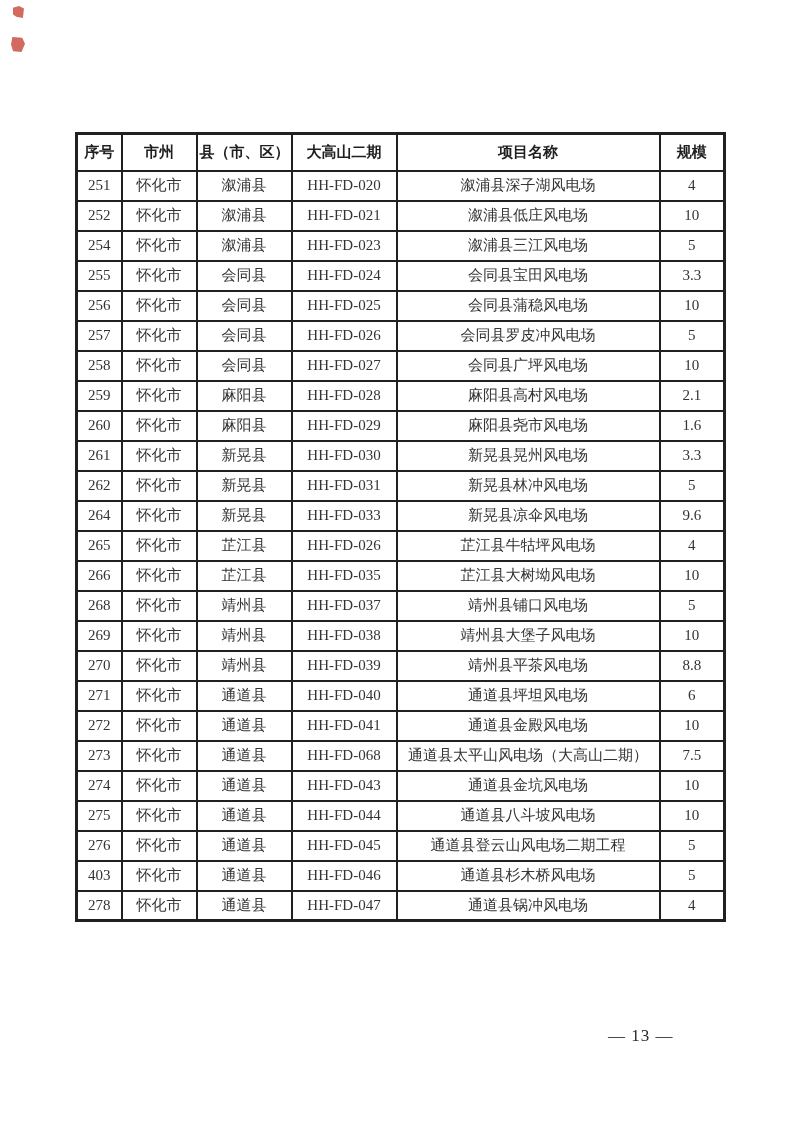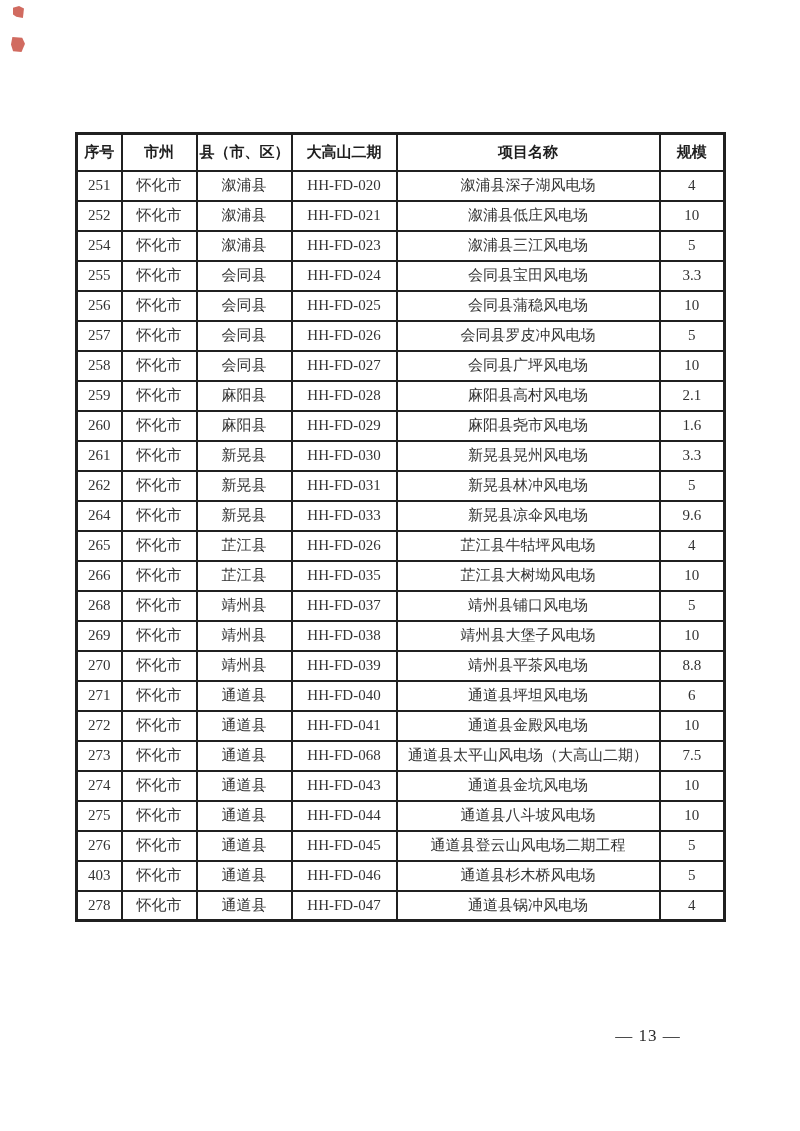--- a/index.html
+++ b/index.html
@@ -54,21 +54,21 @@
   col.c-city   { width: 75px; }
   col.c-county { width: 95px; }
   col.c-code   { width: 105px; }
   col.c-name   { width: 263px; }
   col.c-scale  { width: 65px; }
 
   .page-number {
     position: absolute;
     left: 608px; top: 1026px;
     width: 80px;
-    text-align: center;
+    text-align: left;
     font-size: 17px;
     color: #2a2a2a;
     letter-spacing: 1px;
     white-space: nowrap;
   }
 </style>
 </head>
 <body>
 
 <div class="scan-artifact artifact-1"></div>

